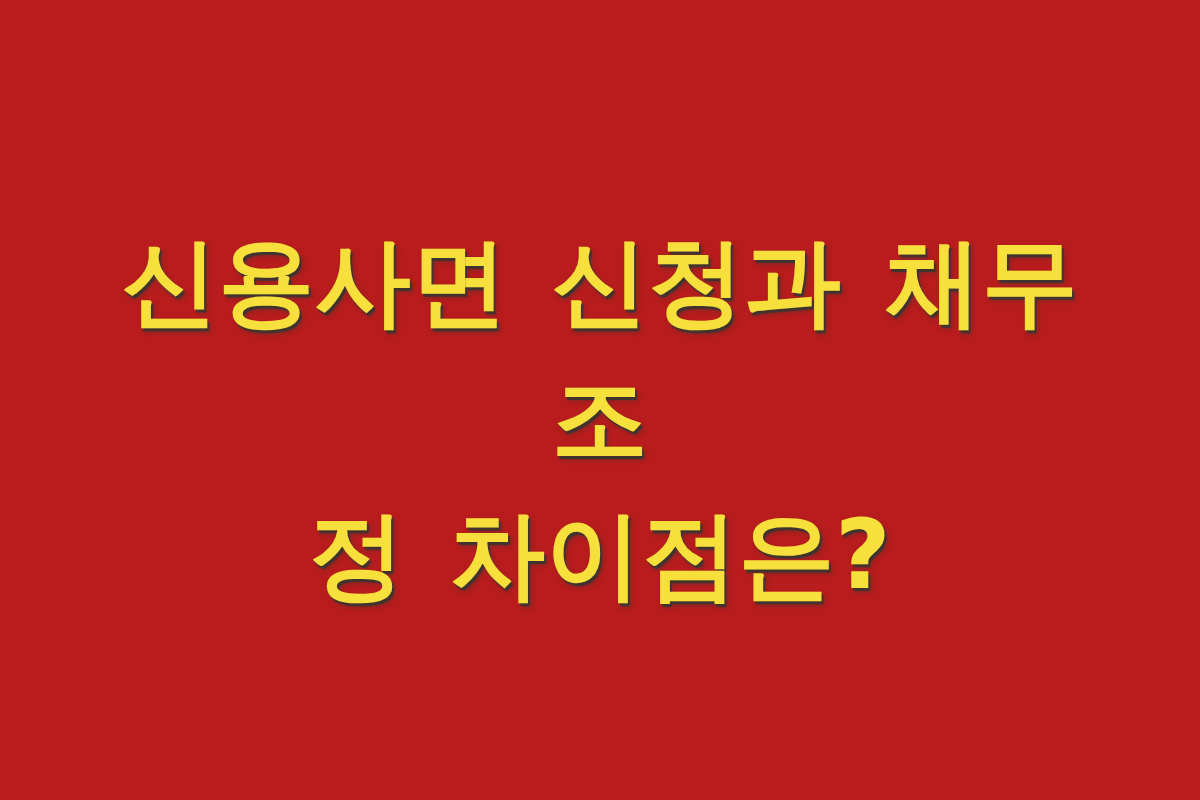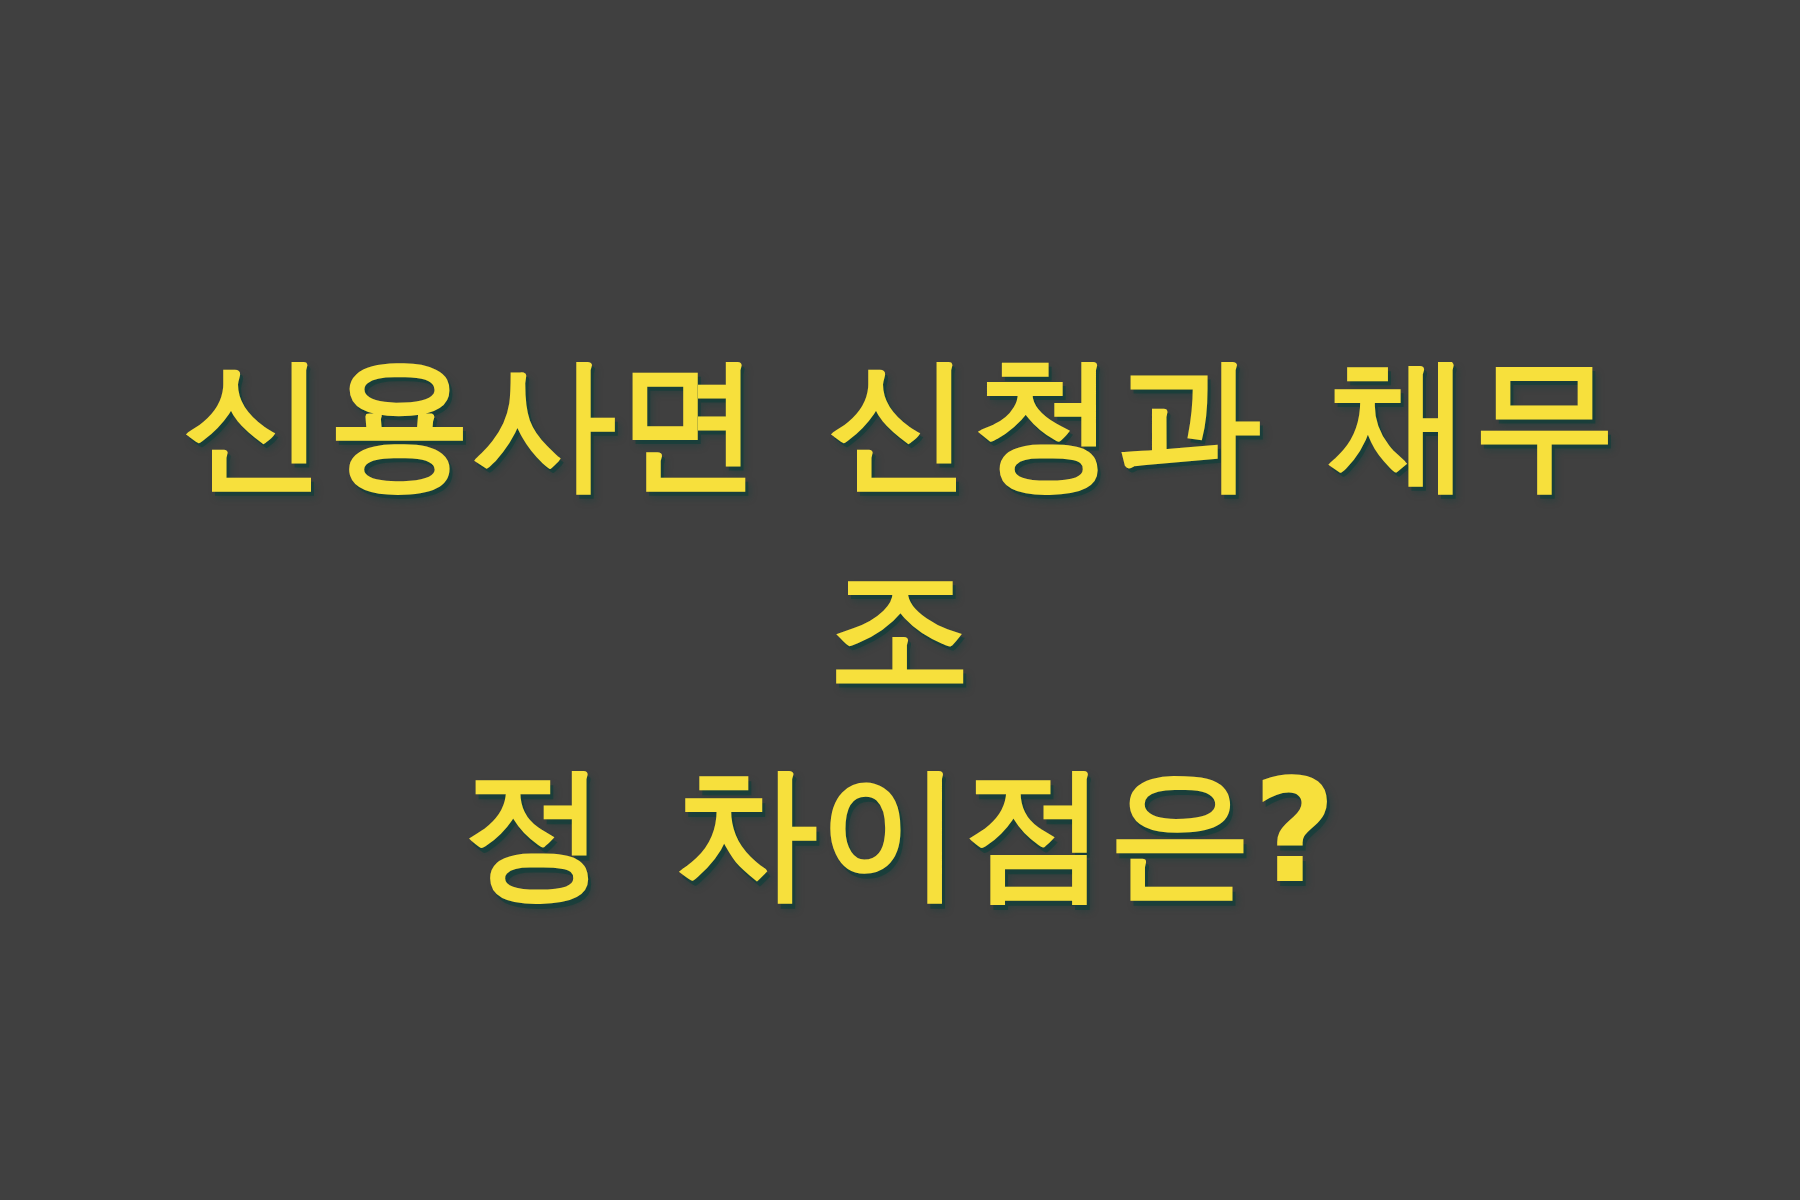--- a/index.html
+++ b/index.html
@@ -51,20 +51,20 @@
     position: absolute;
     left: 50%;
     top: 418px;
     transform: translate(-50%, -50%);
     width: 1010px;
   }
 </style>
 </head>
 <body>
 
-<div id="card" style="background-color: #404040;">
+<div id="card" style="background-color: #b91c1c;">
 
   <div id="headline-wrap">
     <h1 id="headline" style="color: rgb(247, 224, 60); text-shadow: rgba(9, 62, 56, 0.55) 2px 3px 0px, rgba(9, 62, 56, 0.35) 3px 4px 5px;">신용사면 신청과 채무조
 정 차이점은?</h1>
   </div>
 
 </div>
 
 </body></html>

